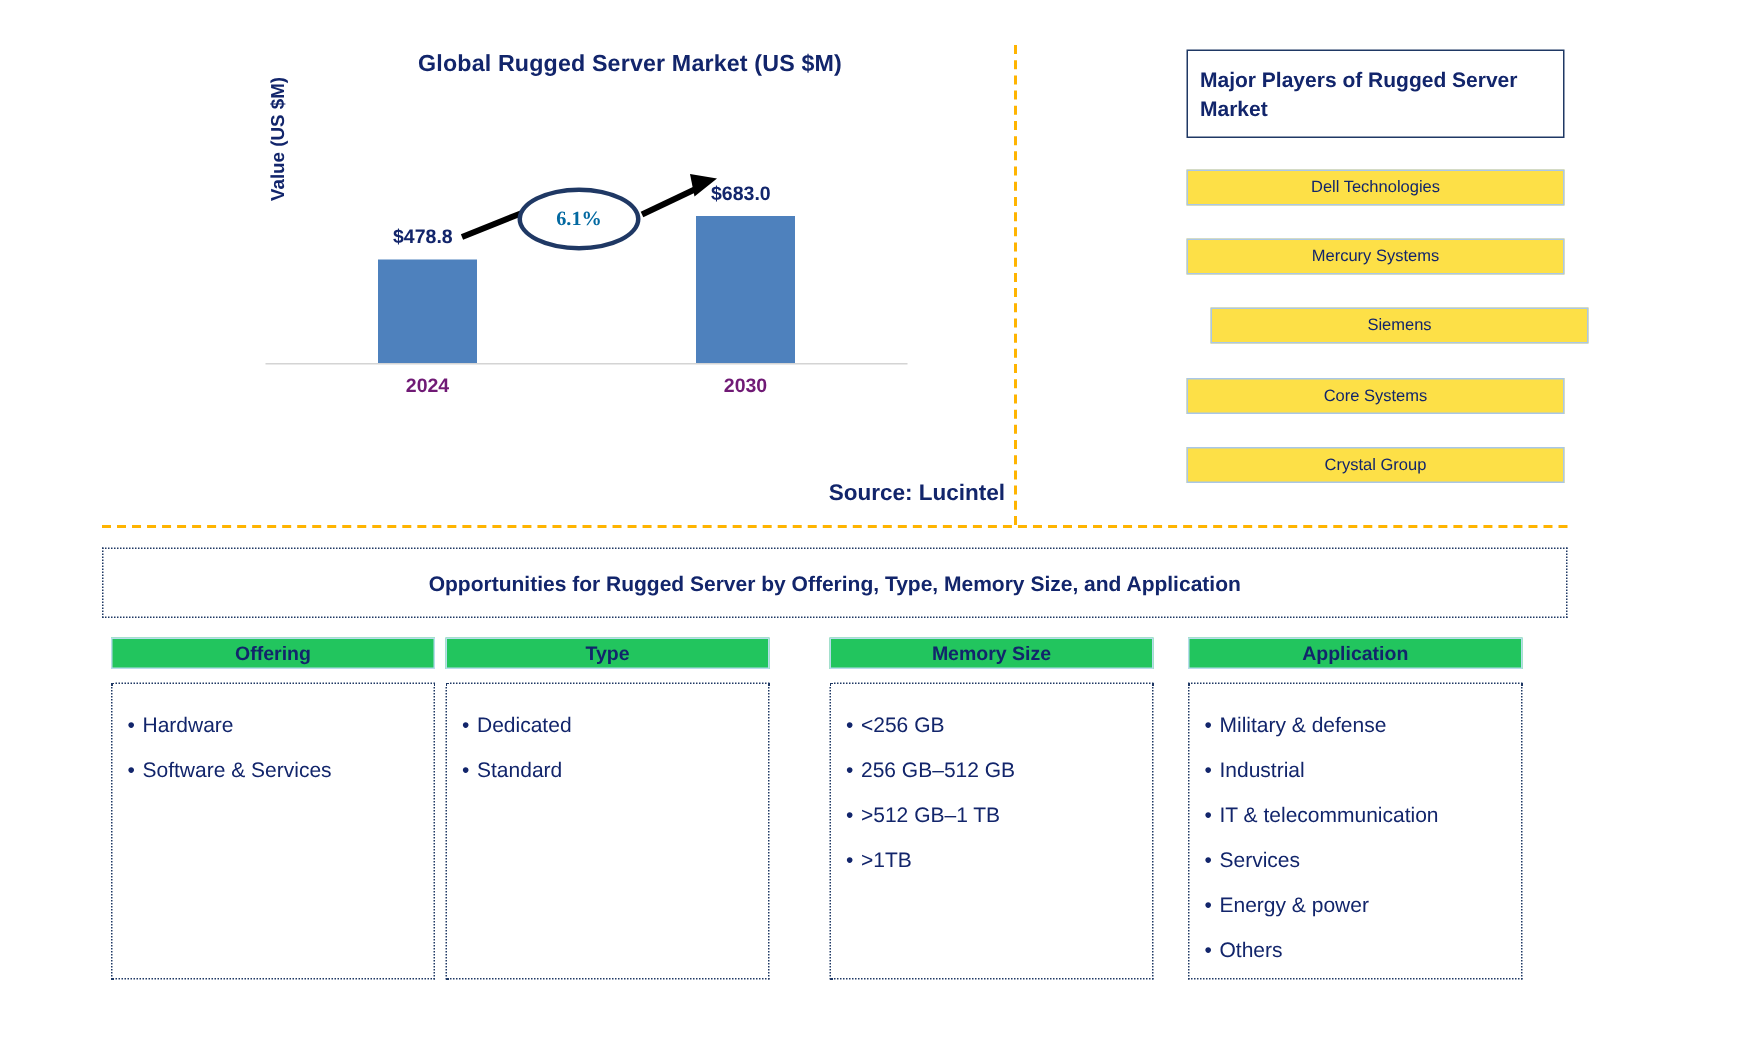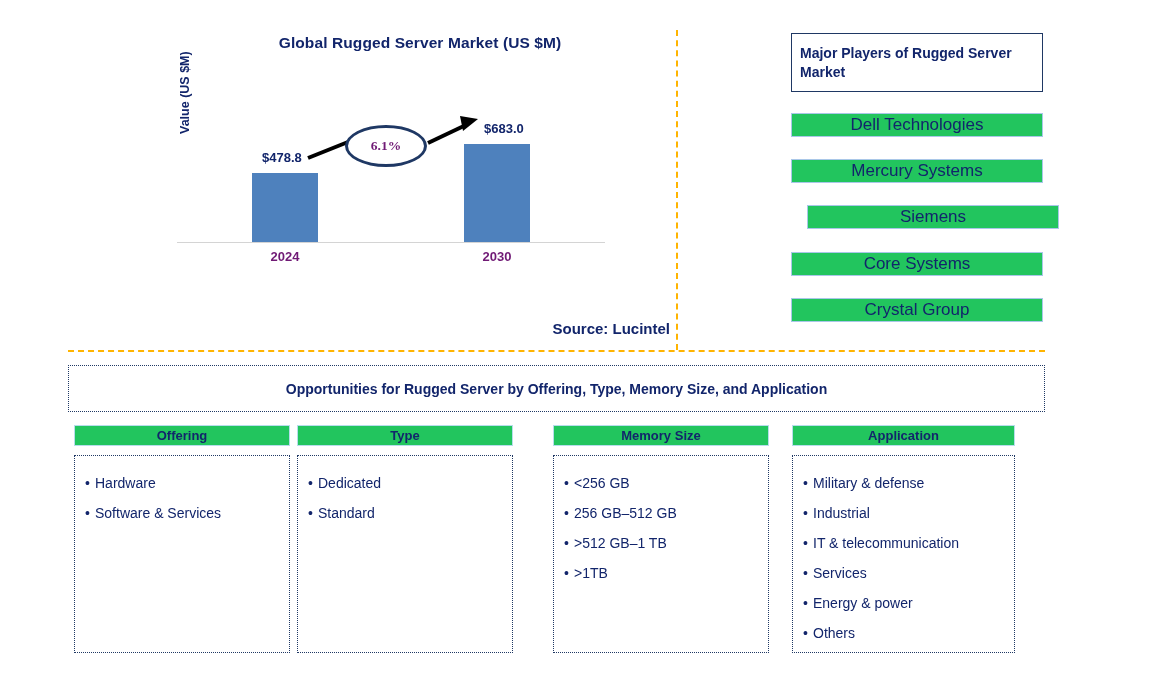--- a/index.html
+++ b/index.html
@@ -79,21 +79,21 @@
   .bar-2 { left: 464px; width: 66px; top: 144px; height: 98px; }
 
   .bar-value {
     position: absolute;
     font-size: 13px;
     font-weight: bold;
     color: #12256B;
     white-space: nowrap;
   }
   .bar-value-1 { left: 262px; top: 148px; }
-  .bar-value-2 { left: 484px; top: 119px; }
+  .bar-value-2 { left: 474px; top: 119px; }
 
   .cat-label {
     position: absolute;
     top: 249px;
     width: 80px;
     text-align: center;
     font-size: 13px;
     font-weight: bold;
     color: #701a75;
   }
@@ -116,21 +116,21 @@
     left: 345px;
     top: 125px;
     width: 82px;
     height: 42px;
     display: flex;
     align-items: center;
     justify-content: center;
     font-family: "Liberation Serif", serif;
     font-size: 13.5px;
     font-weight: bold;
-    color: #701a75;
+    color: #0369a1;
   }
   .arrow-svg {
     position: absolute;
     left: 300px;
     top: 110px;
     width: 200px;
     height: 60px;
     overflow: visible;
   }
 
@@ -167,23 +167,23 @@
   .player-box {
     position: absolute;
     left: 791px;
     width: 252px;
     height: 24px;
     border: 1px solid #A9C7E8;
     box-sizing: border-box;
     display: flex;
     align-items: center;
     justify-content: center;
-    font-size: 17px;
-    color: #12256B;
-    background: #22c55e;
+    font-size: 11px;
+    color: #12256B;
+    background: #fde047;
   }
   .pb-0 { top: 113px; }
   .pb-1 { top: 159px; }
   .pb-2 { top: 205px; margin-left: 16px; }
   .pb-3 { top: 252px; }
   .pb-4 { top: 298px; }
 
   
   .opp-banner {
     position: absolute;

